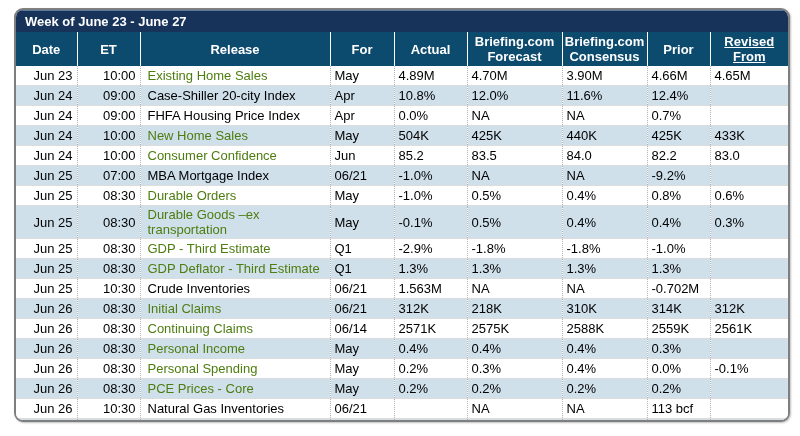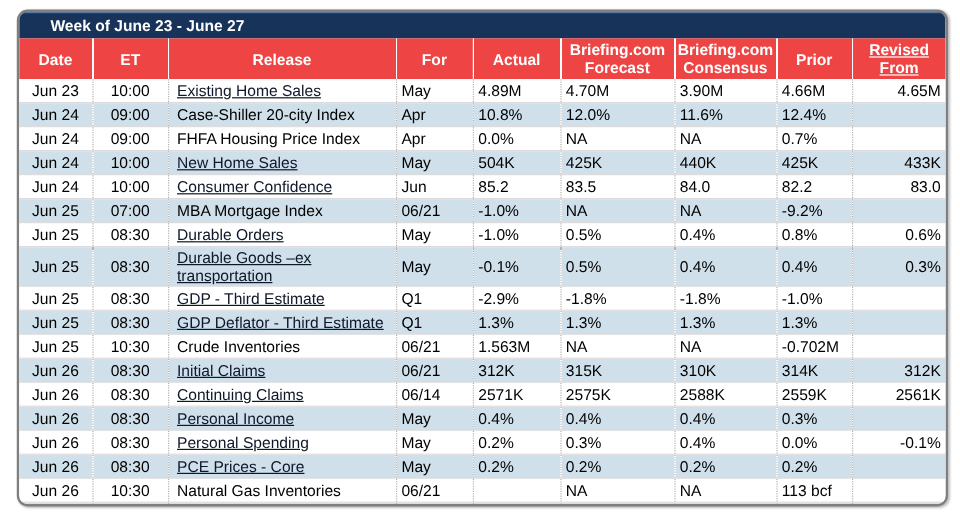--- a/index.html
+++ b/index.html
@@ -20,30 +20,30 @@
     box-shadow:1px 1px 2px rgba(0,0,0,0.25);
   }
   .titlebar {
     background:#17335a;
     border-top:1px solid #5a779c;
     color:#ffffff;
     font-weight:bold;
     font-size:13px;
     height:21px;
     line-height:21px;
-    padding-left:26px;
+    padding-left:9px;
   }
   table {
     border-collapse:collapse;
     table-layout:fixed;
     width:772px;
     font-size:13px;
   }
   thead th {
-    background:#ef4444;
+    background:#0c4a6e;
     color:#ffffff;
     font-weight:bold;
     vertical-align:middle;
     height:32px;
     line-height:15px;
     padding:1px 2px;
     border-right:1px dotted rgba(255,255,255,0.45);
     overflow:hidden;
   }
   thead th:last-child { border-right:none;text-decoration:underline; }
@@ -52,27 +52,26 @@
     color:#000000;
     vertical-align:middle;
     padding:1px 4px;
     height:17px;
     line-height:15px;
     border-right:1px dotted #b3b3b3;
     border-top:1px solid #dcdcdc;
     overflow:hidden;
   }
   tbody tr:first-child td { border-top:none; }
-  tbody td:last-child { border-right:none;text-align:right; }
+  tbody td:last-child { border-right:none; }
   tbody tr.alt td { background:#cfe0eb; }
-  td.col-date, td.col-et { text-align:center; }
+  td.col-date, td.col-et { text-align:right; }
   td.col-release { padding-left:7px; }
   a.release-link {
-    color:#0f172a;
-    text-decoration:underline;
+    color:#4d7c0f;
     cursor:pointer;
   }
 </style>
 </head>
 <body>
 
 <div class="frame">
   <div class="titlebar">Week of June 23 - June 27</div>
   <table>
     <colgroup>
@@ -220,21 +219,21 @@
           <td class="col-consensus">NA</td>
           <td class="col-prior">-0.702M</td>
           <td class="col-revised"></td>
         </tr>
         <tr class="alt">
           <td class="col-date">Jun 26</td>
           <td class="col-et">08:30</td>
           <td class="col-release"><a class="release-link">Initial Claims</a></td>
           <td class="col-for">06/21</td>
           <td class="col-actual">312K</td>
-          <td class="col-forecast">315K</td>
+          <td class="col-forecast">218K</td>
           <td class="col-consensus">310K</td>
           <td class="col-prior">314K</td>
           <td class="col-revised">312K</td>
         </tr>
         <tr>
           <td class="col-date">Jun 26</td>
           <td class="col-et">08:30</td>
           <td class="col-release"><a class="release-link">Continuing Claims</a></td>
           <td class="col-for">06/14</td>
           <td class="col-actual">2571K</td>

